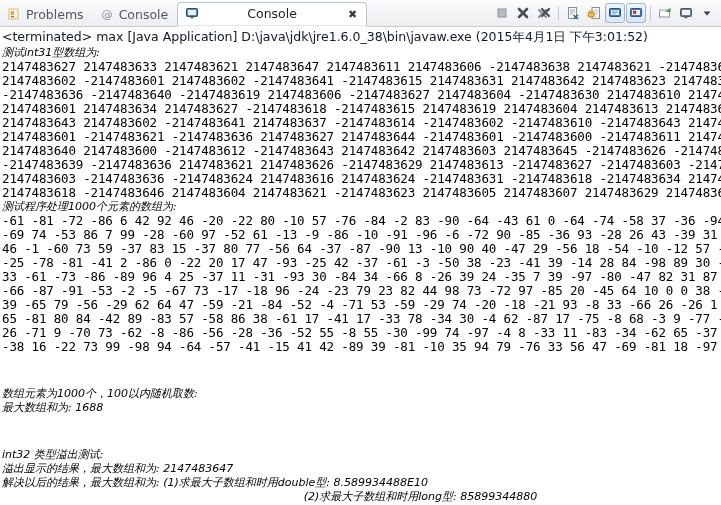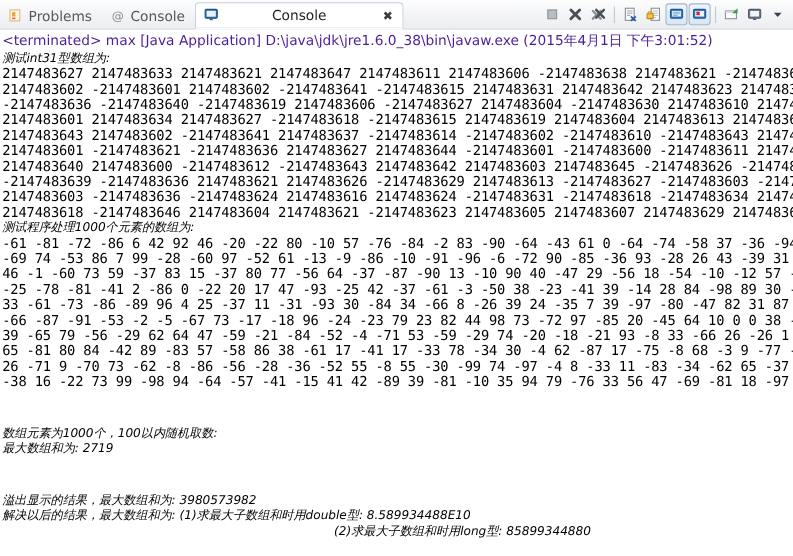--- a/index.html
+++ b/index.html
@@ -115,21 +115,21 @@
   }
   .cn {
     font-family: "DejaVu Sans", sans-serif;
     font-size: 11px;
     color: #000000;
     font-style: italic;
   }
   .hdr {
     font-family: "DejaVu Sans", sans-serif;
     font-size: 12.5px;
-    color: #4c1d95;
+    color: #0f172a;
     height: 18px;
     line-height: 18px;
     white-space: pre;
   }
   .blank { height: 14px; }
   .blank-big { height: 19px; }
   .indent-final { padding-left: 118px; text-align: center; }
 </style>
 </head>
 <body>
@@ -268,22 +268,23 @@
   <div class="line mono">-66 -87 -91 -53 -2 -5 -67 73 -17 -18 96 -24 -23 79 23 82 44 98 73 -72 97 -85 20 -45 64 10 0 0 38 -41 -3</div>
   <div class="line mono">39 -65 79 -56 -29 62 64 47 -59 -21 -84 -52 -4 -71 53 -59 -29 74 -20 -18 -21 93 -8 33 -66 26 -26 1 56 -9</div>
   <div class="line mono">65 -81 80 84 -42 89 -83 57 -58 86 38 -61 17 -41 17 -33 78 -34 30 -4 62 -87 17 -75 -8 68 -3 9 -77 -27 -7</div>
   <div class="line mono">26 -71 9 -70 73 -62 -8 -86 -56 -28 -36 -52 55 -8 55 -30 -99 74 -97 -4 8 -33 11 -83 -34 -62 65 -37 -47 4</div>
   <div class="line mono">-38 16 -22 73 99 -98 94 -64 -57 -41 -15 41 42 -89 39 -81 -10 35 94 79 -76 33 56 47 -69 -81 18 -97 -31 -</div>
 
   <div class="blank"></div>
   <div class="blank-big"></div>
 
   <div class="line cn">数组元素为1000个，100以内随机取数:</div>
-  <div class="line cn">最大数组和为: 2719</div>
+  <div class="line cn">最大数组和为: 1688</div>
 
   <div class="blank"></div>
   <div class="blank-big"></div>
 
-  <div class="line cn">溢出显示的结果，最大数组和为: 3980573982</div>
+  <div class="line cn">int32 类型溢出测试:</div>
+  <div class="line cn">溢出显示的结果，最大数组和为: 2147483647</div>
   <div class="line cn">解决以后的结果，最大数组和为: (1)求最大子数组和时用double型: 8.589934488E10</div>
   <div class="line cn indent-final">(2)求最大子数组和时用long型: 85899344880</div>
 
 </div>
 
 </body></html>

